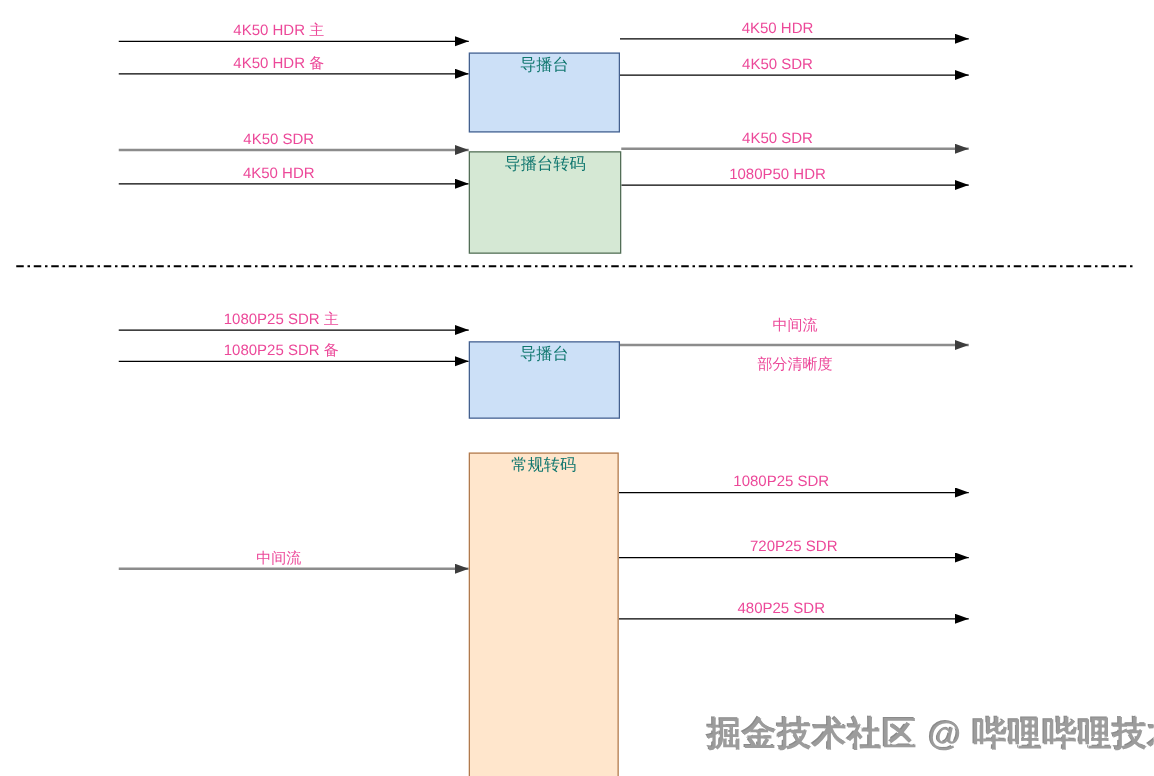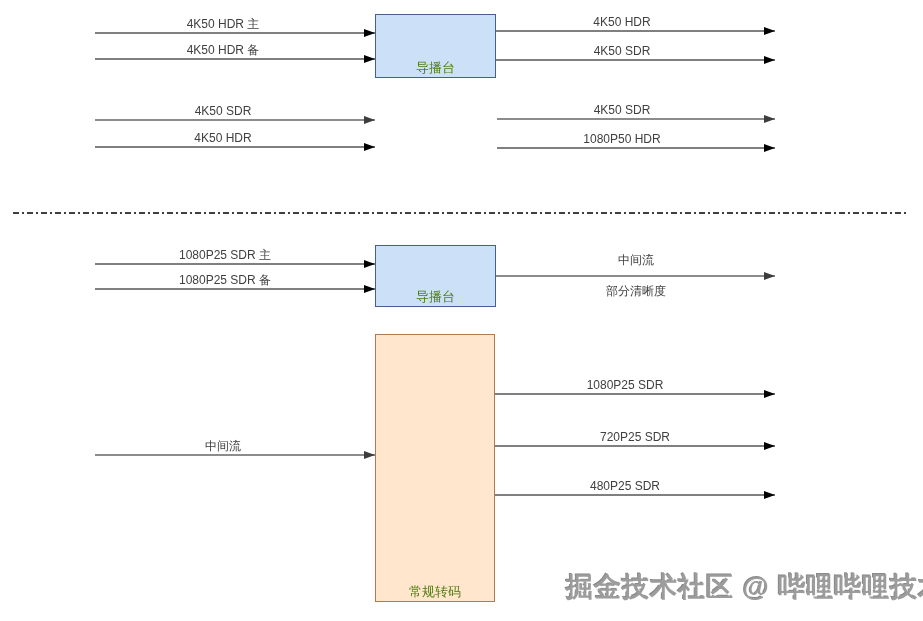--- a/index.html
+++ b/index.html
@@ -2,29 +2,29 @@
 <html><head>
 <meta charset="utf-8">
 <style>
   html,body{margin:0;padding:0;background:#fff;}
   .canvas{
     position:relative;width:923px;height:621px;background:#ffffff;
     font-family:"Liberation Sans","DejaVu Sans",sans-serif;overflow:hidden;
   }
   .wires{position:absolute;left:0;top:0;width:923px;height:621px;}
   .node{
-    position:absolute;display:flex;align-items:flex-end;justify-content:center;
-    box-sizing:border-box;font-size:13px;color:#4d7c0f;
+    position:absolute;display:flex;align-items:flex-start;justify-content:center;
+    box-sizing:border-box;font-size:13px;color:#0f766e;margin-top:28px;
   }
   .node.blue  {background:#cce0f7;border:1px solid #44608e;}
   .node.green {background:#d5e8d4;border:1px solid #536e57;}
   .node.orange{background:#ffe6cc;border:1px solid #b07a4e;}
   .elabel{
     position:absolute;transform:translateX(-50%);
-    font-size:12px;line-height:16px;height:16px;white-space:nowrap;color:#404040;
+    font-size:12px;line-height:16px;height:16px;white-space:nowrap;color:#ec4899;
   }
   .watermark{
     position:absolute;left:566px;top:569px;white-space:nowrap;
     font-size:27px;font-weight:bold;letter-spacing:1px;color:#9c9c9c;
     text-shadow:2px 2px 0 #ffffff, -1px -1px 0 #8a8a8a;
   }
 </style>
 </head>
 <body>
 
@@ -63,20 +63,23 @@
 
     <line x1="495" y1="394" x2="775" y2="394" stroke="#000" stroke-width="1" marker-end="url(#arr-k)"></line>
     <line x1="495" y1="446" x2="775" y2="446" stroke="#000" stroke-width="1" marker-end="url(#arr-k)"></line>
     <line x1="495" y1="495" x2="775" y2="495" stroke="#000" stroke-width="1" marker-end="url(#arr-k)"></line>
   </svg>
 
   <div class="node blue" style="left:375px;top:14px;width:121px;height:64px;">
     <span>导播台</span>
   </div>
 
+  <div class="node green" style="left:375px;top:93px;width:122px;height:82px;">
+    <span>导播台转码</span>
+  </div>
 
   <div class="node blue" style="left:375px;top:245px;width:121px;height:62px;">
     <span>导播台</span>
   </div>
 
   <div class="node orange" style="left:375px;top:334px;width:120px;height:268px;">
     <span>常规转码</span>
   </div>
 
   <div class="elabel" style="left:223px;top:16px;">4K50 HDR 主</div>

